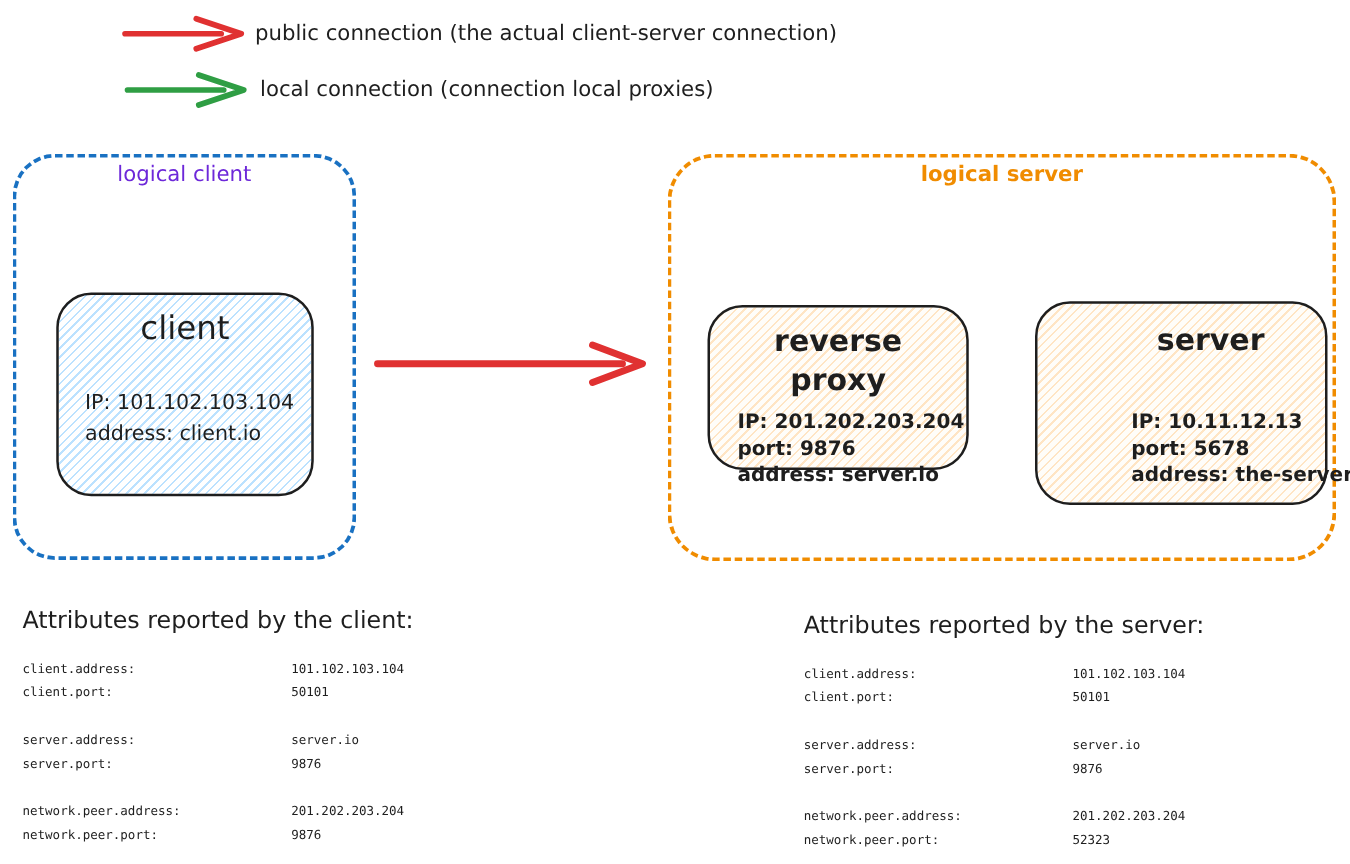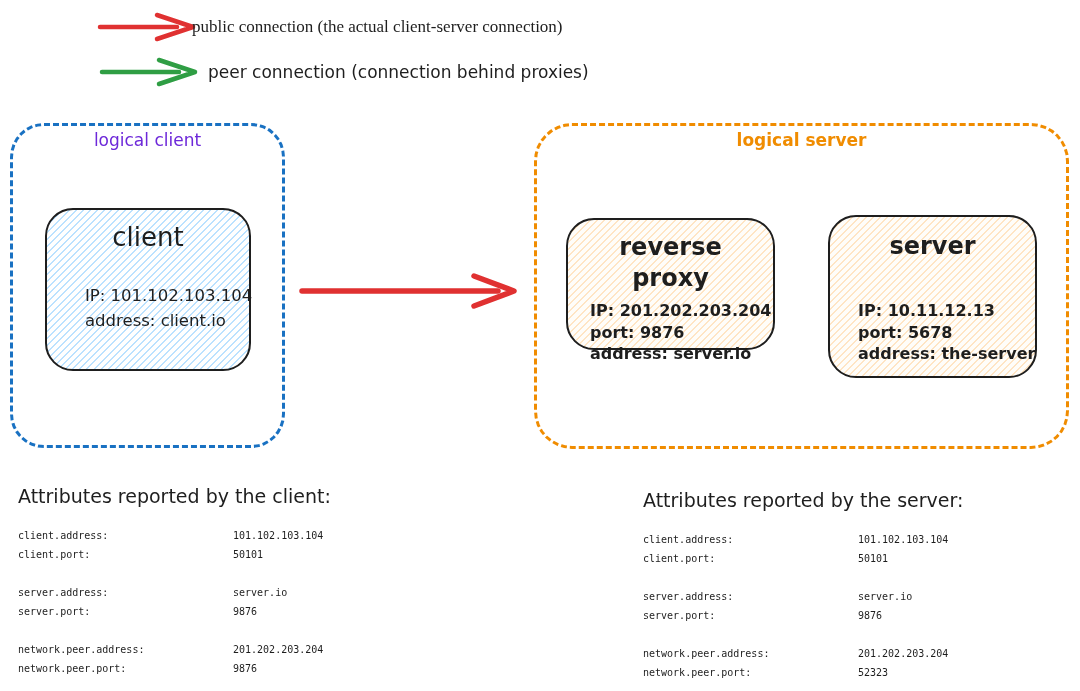--- a/index.html
+++ b/index.html
@@ -15,21 +15,21 @@
   
   .legend-arrow { position: absolute; }
   .legend-arrow--public { left: 97px; top: 11px; }
   .legend-arrow--local  { left: 99px; top: 56px; }
   .legend-label {
     position: absolute;
     font-size: 17px;
     line-height: 22px;
     white-space: nowrap;
   }
-  .legend-label--public { left: 192px; top: 16px; font-family: Liberation Serif, serif; }
+  .legend-label--public { left: 204px; top: 16px; }
   .legend-label--local  { left: 208px; top: 61px; }
 
   
   .group-box { position: absolute; box-sizing: border-box; }
   .group-box--client {
     left: 10px; top: 123px; width: 275px; height: 325px;
     border: 3px dashed #1971c2; border-radius: 34px;
   }
   .group-box--server {
     left: 534px; top: 123px; width: 535px; height: 326px;
@@ -38,45 +38,45 @@
   .group-label {
     position: absolute; top: 2px; left: 0; right: 0;
     text-align: center; font-size: 17px; line-height: 24px;
   }
   .group-box--client .group-label { color: #6d28d9; }
   .group-box--server .group-label { color: #f08c00; }
 
   
   .node {
     position: absolute; box-sizing: border-box;
-    border: 2px solid #1e1e1e; border-radius: 28px;
+    border: 2px solid #1e1e1e; border-radius: 28px; margin-top: 26px;
   }
   .node--blue {
     background:
       repeating-linear-gradient(135deg,
         rgba(165,216,255,0.75) 0 1.4px, rgba(255,255,255,0) 1.4px 5px)
       #ffffff;
   }
   .node--orange {
     background:
       repeating-linear-gradient(135deg,
         rgba(255,216,168,0.65) 0 1.4px, rgba(255,255,255,0) 1.4px 5px)
       #fffdf9;
   }
   .node--client { left: 32px; top: 82px; width: 206px; height: 163px; }
   .node--proxy  { left: 29px; top: 92px; width: 209px; height: 132px; }
-  .node--server { left: 291px; top: 89px; width: 209px; height: 163px; }
+  .node--server { left: 291px; top: 89px; width: 234px; height: 163px; padding-left: 47px; }
 
   .node-title { text-align: center; font-size: 26px; line-height: 31px; }
   .node--client .node-title { margin-top: 12px; }
   .node--proxy  .node-title { margin: 12px auto 0; max-width: 120px; font-size: 24px; }
   .node--server .node-title { margin-top: 14px; font-size: 24px; }
 
   .node-details { font-size: 16.5px; white-space: nowrap; }
-  .node--client .node-details { margin-top: 30px; padding-left: 38px; line-height: 25px; }
+  .node--client .node-details { margin-top: 30px; padding-left: 21px; line-height: 25px; }
   .node--proxy  .node-details { margin-top: 6px;  padding-left: 22px; line-height: 21.5px; font-size: 16px; }
   .node--server .node-details { margin-top: 38px; padding-left: 28px; line-height: 21.5px; font-size: 16px; }
 
   
   .main-arrow { position: absolute; left: 294px; top: 269px; }
 
   
   .attr-panel { position: absolute; width: 420px; }
   .attr-panel--client { left: 18px; top: 483px; }
   .attr-panel--server { left: 643px; top: 487px; }
@@ -100,21 +100,21 @@
     <svg class="legend-arrow legend-arrow--public" width="102" height="32">
       <line x1="3" y1="16" x2="80" y2="16" stroke="#e03131" stroke-width="4.5" stroke-linecap="round"></line>
       <polyline points="60,4 96,16 60,28" fill="none" stroke="#e03131" stroke-width="4.5" stroke-linecap="round" stroke-linejoin="round"></polyline>
     </svg>
     <span class="legend-label legend-label--public">public connection (the actual client-server connection)</span>
 
     <svg class="legend-arrow legend-arrow--local" width="102" height="32">
       <line x1="3" y1="16" x2="80" y2="16" stroke="#2f9e44" stroke-width="4.5" stroke-linecap="round"></line>
       <polyline points="60,4 96,16 60,28" fill="none" stroke="#2f9e44" stroke-width="4.5" stroke-linecap="round" stroke-linejoin="round"></polyline>
     </svg>
-    <span class="legend-label legend-label--local">peer connection (connection behind proxies)</span>
+    <span class="legend-label legend-label--local">local connection (connection local proxies)</span>
   </div>
 
   <div class="group-box group-box--client">
     <div class="group-label">logical client</div>
 
     <div class="node node--blue node--client">
       <div class="node-title">client</div>
       <div class="node-details">
         <div>IP: 101.102.103.104</div>
         <div>address: client.io</div>

